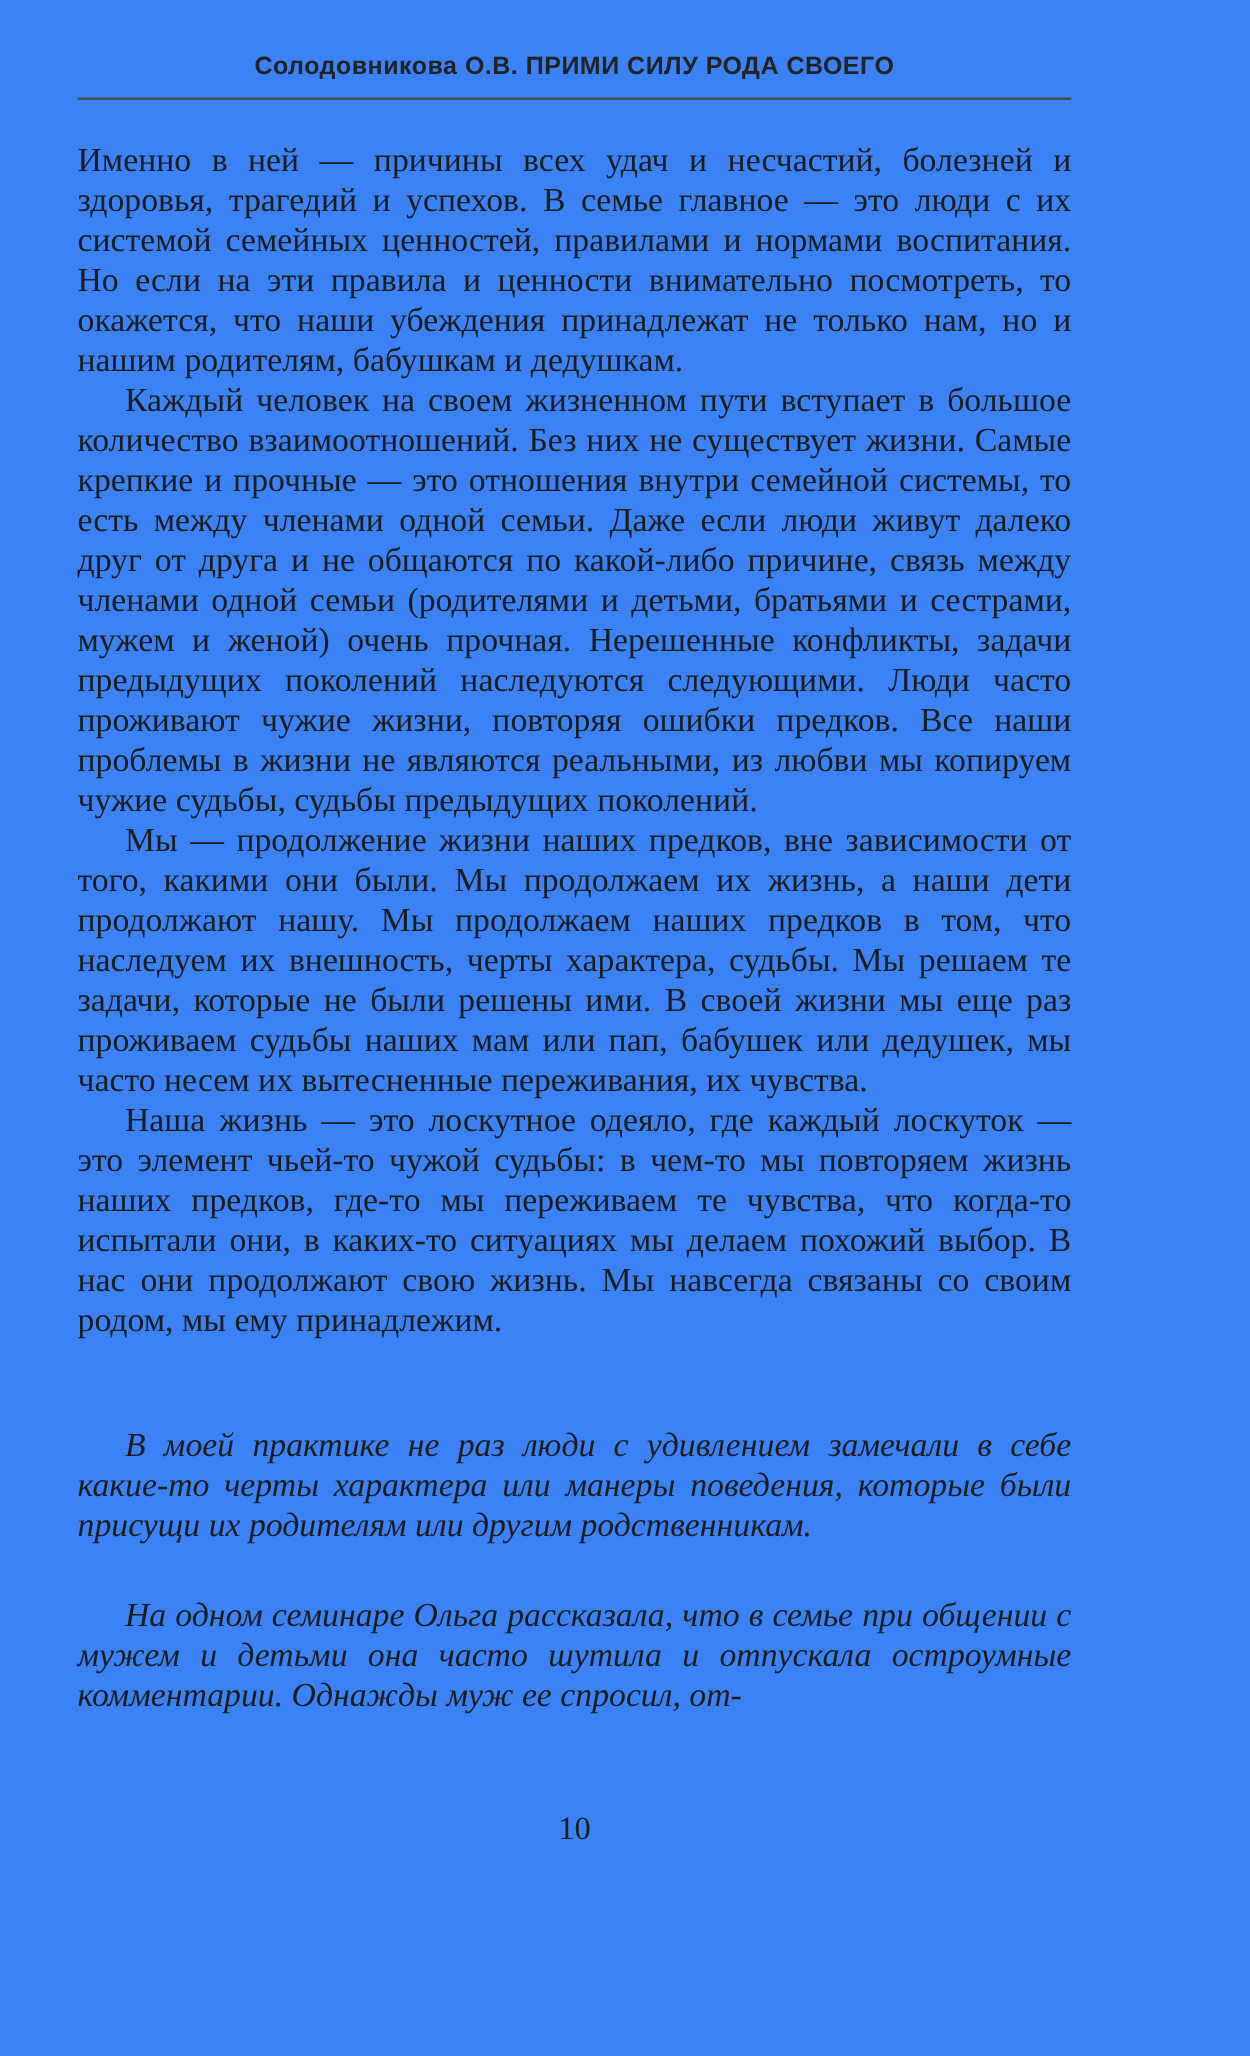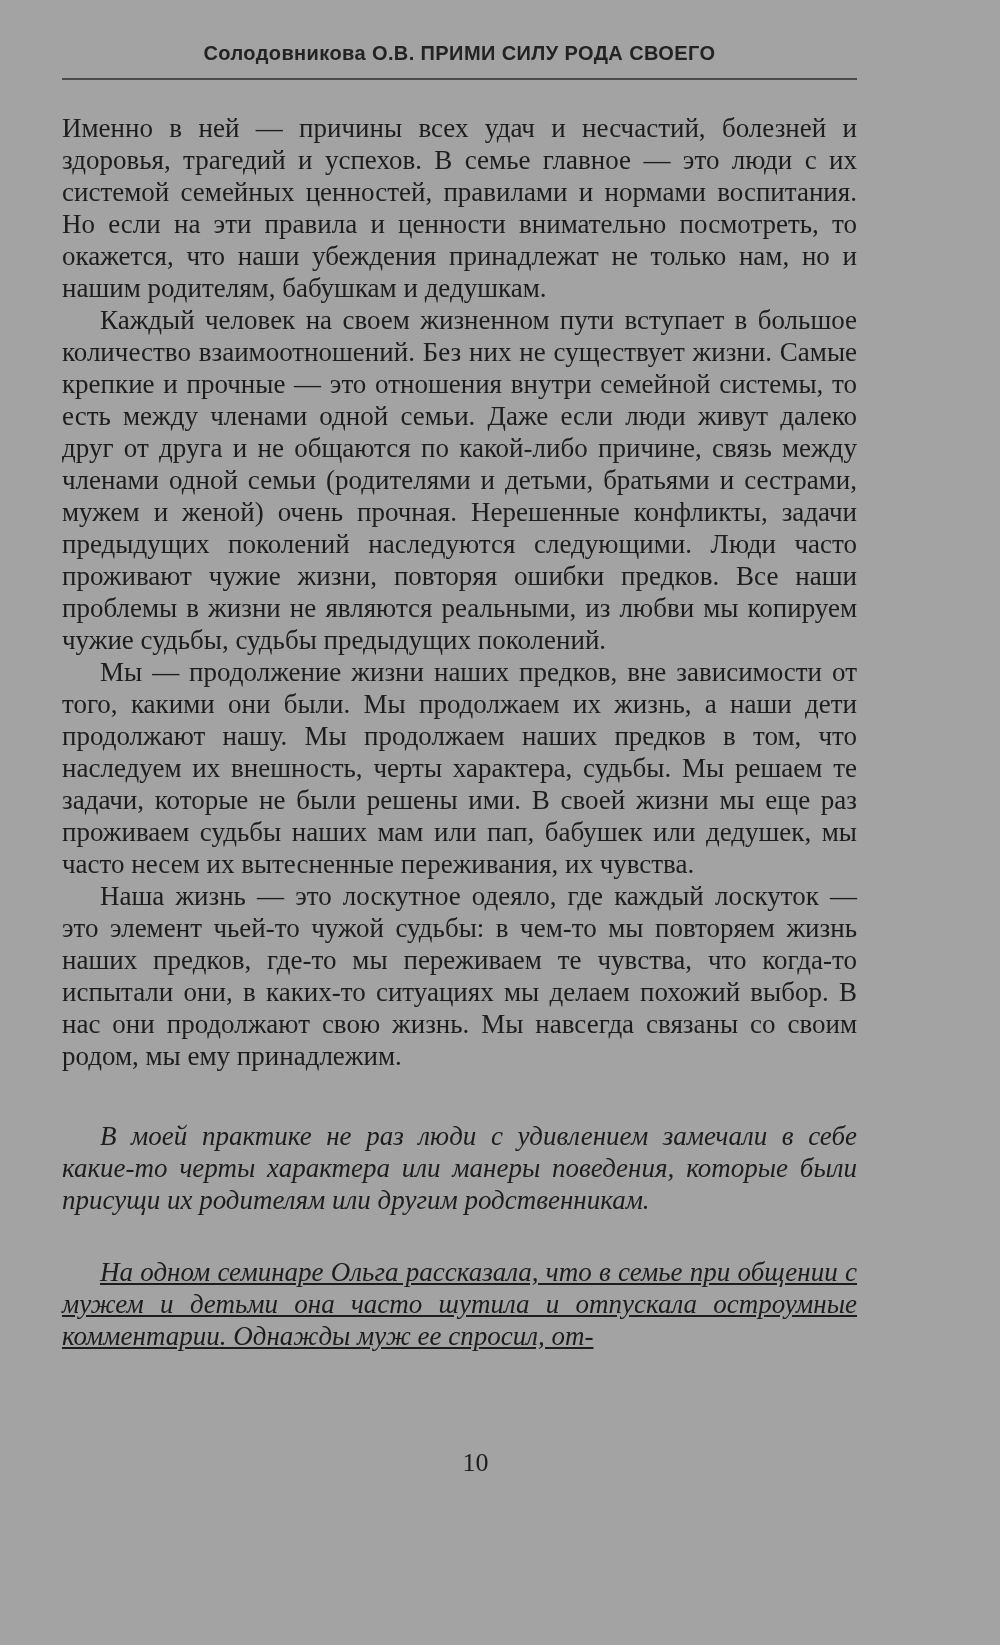--- a/index.html
+++ b/index.html
@@ -7,21 +7,21 @@
   body {
     background: #e8e8e8;
     font-family: "Liberation Serif", serif;
   }
 
   .page {
     position: relative;
     width: 1000px;
     height: 1645px;
     margin: 0 auto;
-    background: #a3a3a3;
+    background: #3b82f6;
     color: #1c1c1c;
     padding: 42px 143px 0 62px;
     overflow: hidden;
   }
 
   
   .running-header {
     text-align: center;
   }
   .header-title {
@@ -44,27 +44,27 @@
     font-size: 27px;
     line-height: 32px;
     text-align: justify;
     hyphens: auto;
     -webkit-hyphens: auto;
     color: #1d1d1d;
   }
   .para { margin: 0; }
   .para.indent { text-indent: 38px; }
   .para.italic { font-style: italic; }
-  .para.spaced-lg { margin-top: 48px; font-style: italic; }
-  .para.spaced-md { margin-top: 40px; text-decoration: underline; }
+  .para.spaced-lg { margin-top: 68px; font-style: italic; }
+  .para.spaced-md { margin-top: 40px; }
 
   
   .page-footer {
     position: absolute;
-    left: 78px;
+    left: 62px;
     top: 1448px;
     width: 795px;
     text-align: center;
   }
   .page-number {
     font-size: 26px;
     color: #1d1d1d;
   }
 </style>
 </head>

